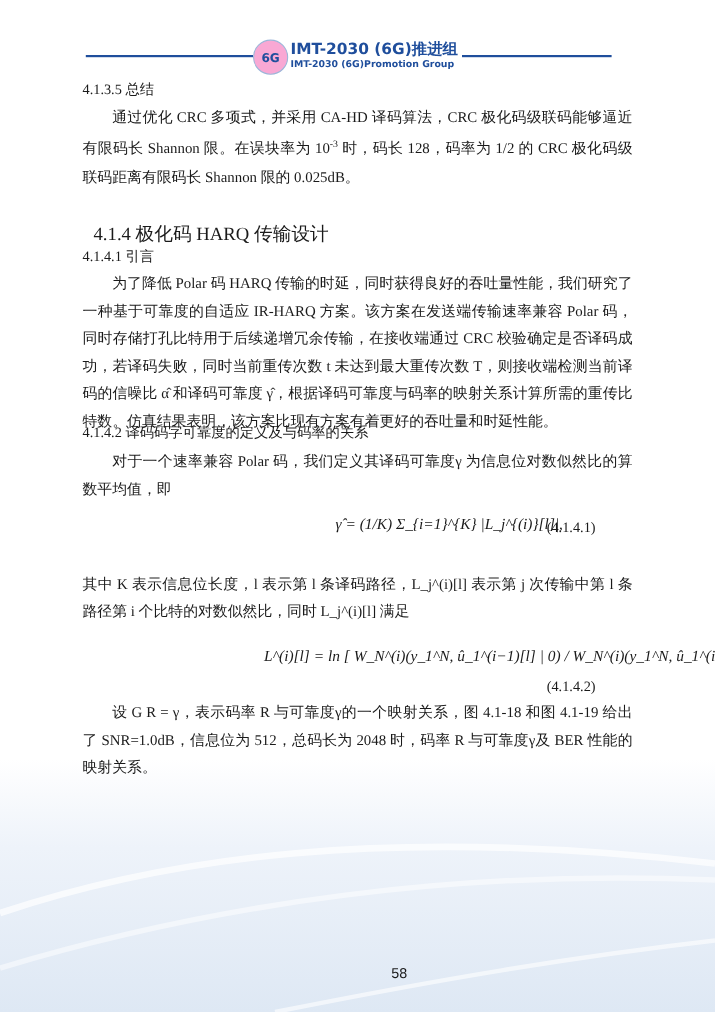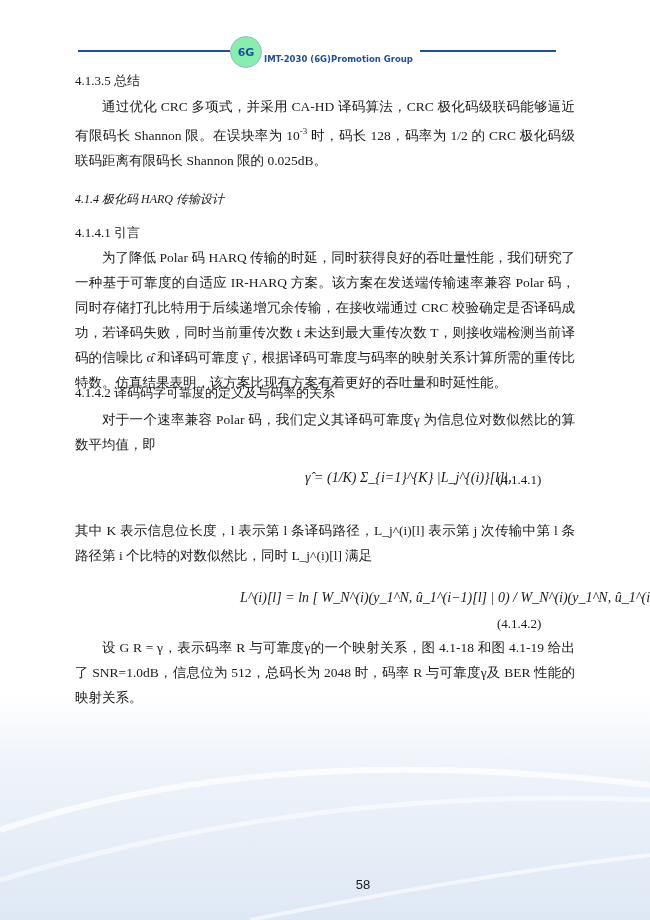--- a/index.html
+++ b/index.html
@@ -18,35 +18,35 @@
   .header {
     position: absolute; top: 34px; left: 78px; width: 478px; height: 36px; z-index: 1;
   }
   .header .rule {
     position: absolute; top: 16px; height: 2px; background: #1f4e9c;
   }
   .header .rule.left { left: 0; width: 152px; }
   .header .rule.right { left: 342px; width: 136px; }
   .logo-badge {
     position: absolute; left: 152px; top: 2px; width: 30px; height: 30px;
-    border-radius: 50%; border: 1px solid #9db6d9; background: #86efac;
+    border-radius: 50%; border: 1px solid #9db6d9; background: #f9a8d4;
     display: flex; align-items: center; justify-content: center;
     font-family: "DejaVu Sans", sans-serif; font-weight: bold; font-size: 11px; color: #1f4e9c;
   }
   .logo-title {
     position: absolute; left: 186px; top: 2px;
     font-family: "DejaVu Sans", sans-serif; font-weight: bold; font-size: 14px; color: #1f4e9c; white-space: nowrap;
   }
   .logo-sub {
     position: absolute; left: 186px; top: 20px;
     font-family: "DejaVu Sans", sans-serif; font-weight: bold; font-size: 8.5px; color: #1f4e9c; white-space: nowrap;
   }
   .content { position: absolute; left: 75px; top: 72px; width: 500px; z-index: 1; font-size: 13.5px; }
   .h4 { font-size: 13px; margin: 0; position: absolute; left: 0; white-space: nowrap; }
-  .h3 { font-size: 12px; margin: 0; position: absolute; left: 0; white-space: nowrap; font-style: italic; }
+  .h3 { font-size: 17px; margin: 10px; position: absolute; left: 0; white-space: nowrap; }
   .p { position: absolute; left: 0; width: 500px; line-height: 25px; text-align: justify; font-size: 13.5px; }
   .indent { text-indent: 27px; font-family: Liberation Serif, serif; }
   .eq { position: absolute; white-space: nowrap; font-style: italic; font-size: 14px; }
   .eqnum { position: absolute; left: 422px; white-space: nowrap; font-size: 13px; }
   .page-number { position: absolute; left: 0; width: 650px; top: 877px; text-align: center; font-family: "Liberation Sans", sans-serif; font-size: 13px; z-index: 1; margin-left: 38px; }
   sup, sub { font-size: 9px; }
 </style>
 </head>
 <body>
 
@@ -54,20 +54,21 @@
   <svg width="650" height="230" viewBox="0 0 650 230">
     <path d="M0 140 C 150 90, 350 60, 650 95" stroke="#ffffff" stroke-width="6" fill="none" opacity="0.7"></path>
     <path d="M0 190 C 200 130, 420 100, 650 110" stroke="#ffffff" stroke-width="5" fill="none" opacity="0.5"></path>
     <path d="M250 230 C 400 200, 520 180, 650 165" stroke="#ffffff" stroke-width="4" fill="none" opacity="0.6"></path>
   </svg>
 </div>
 
 <div class="header">
   <div class="rule left"></div>
   <div class="logo-badge">6G</div>
+  <div class="logo-title">IMT-2030 (6G)推进组</div>
   <div class="logo-sub">IMT-2030 (6G)Promotion Group</div>
   <div class="rule right"></div>
 </div>
 
 <div class="content">
   <div class="h4" style="top:0px;">4.1.3.5   总结</div>
   <div class="p indent" style="top:22px;"><span>通过优化 CRC 多项式，并采用 CA-HD 译码算法，CRC 极化码级联码能够逼近有限码长 Shannon 限。在误块率为 10</span><sup>-3</sup><span> 时，码长 128，码率为 1/2 的 CRC 极化码级联码距离有限码长 Shannon 限的 0.025dB。</span></div>
 
   <div class="h3" style="top:119px;">4.1.4 极化码 HARQ 传输设计</div>
 

